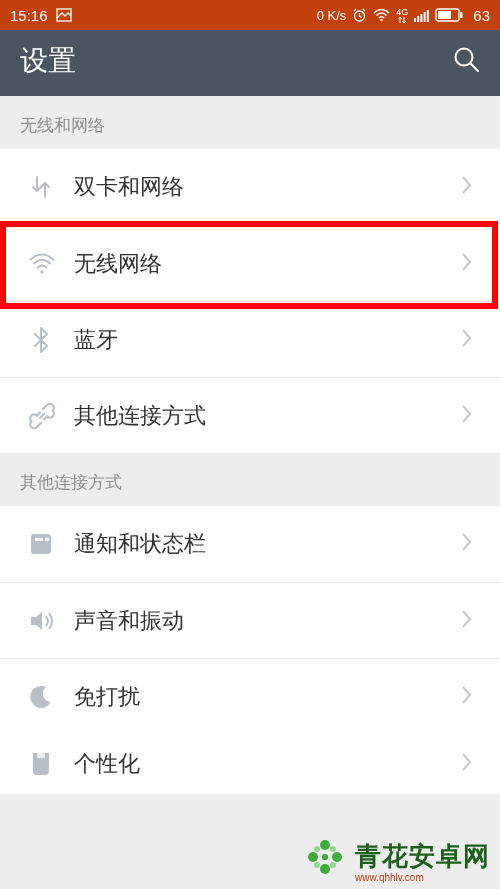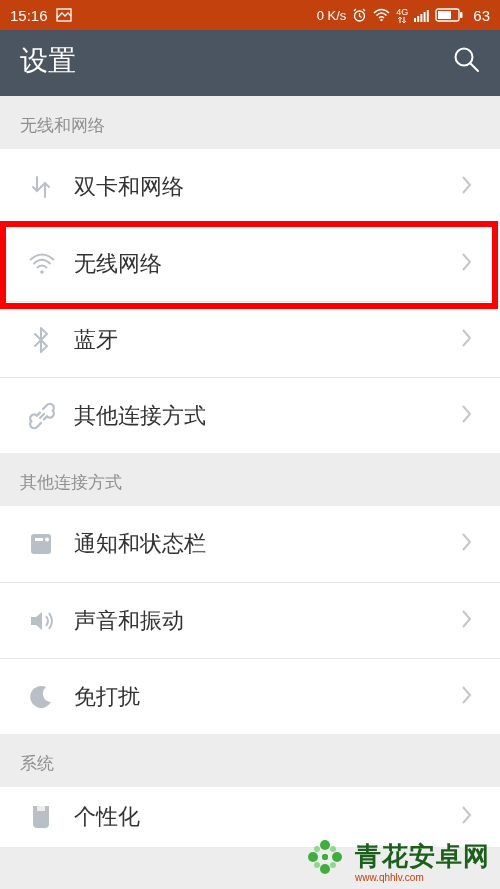--- a/index.html
+++ b/index.html
@@ -210,21 +210,20 @@
       </span>
       <span class="label">免打扰</span>
       <span class="chev">
         <svg width="11" height="20" viewBox="0 0 11 20">
             <path d="M2 2 L9 10 L2 18" fill="none" stroke="#c6c6c6" stroke-width="2"></path>
           </svg>
       </span>
     </div>
   </div>
 
-  <div class="section-header">系统</div>
   <div class="list">
     <div class="list-item cut">
       <span class="icon">
         <svg width="26" height="26" viewBox="0 0 26 26">
             <path d="M5 2 L21 2 L21 20 Q21 24 17 24 L9 24 Q5 24 5 20 Z" fill="#b9bfc6"></path>
             <rect x="9" y="2" width="8" height="5" fill="#ededed"></rect>
           </svg>
       </span>
       <span class="label">个性化</span>
       <span class="chev">

